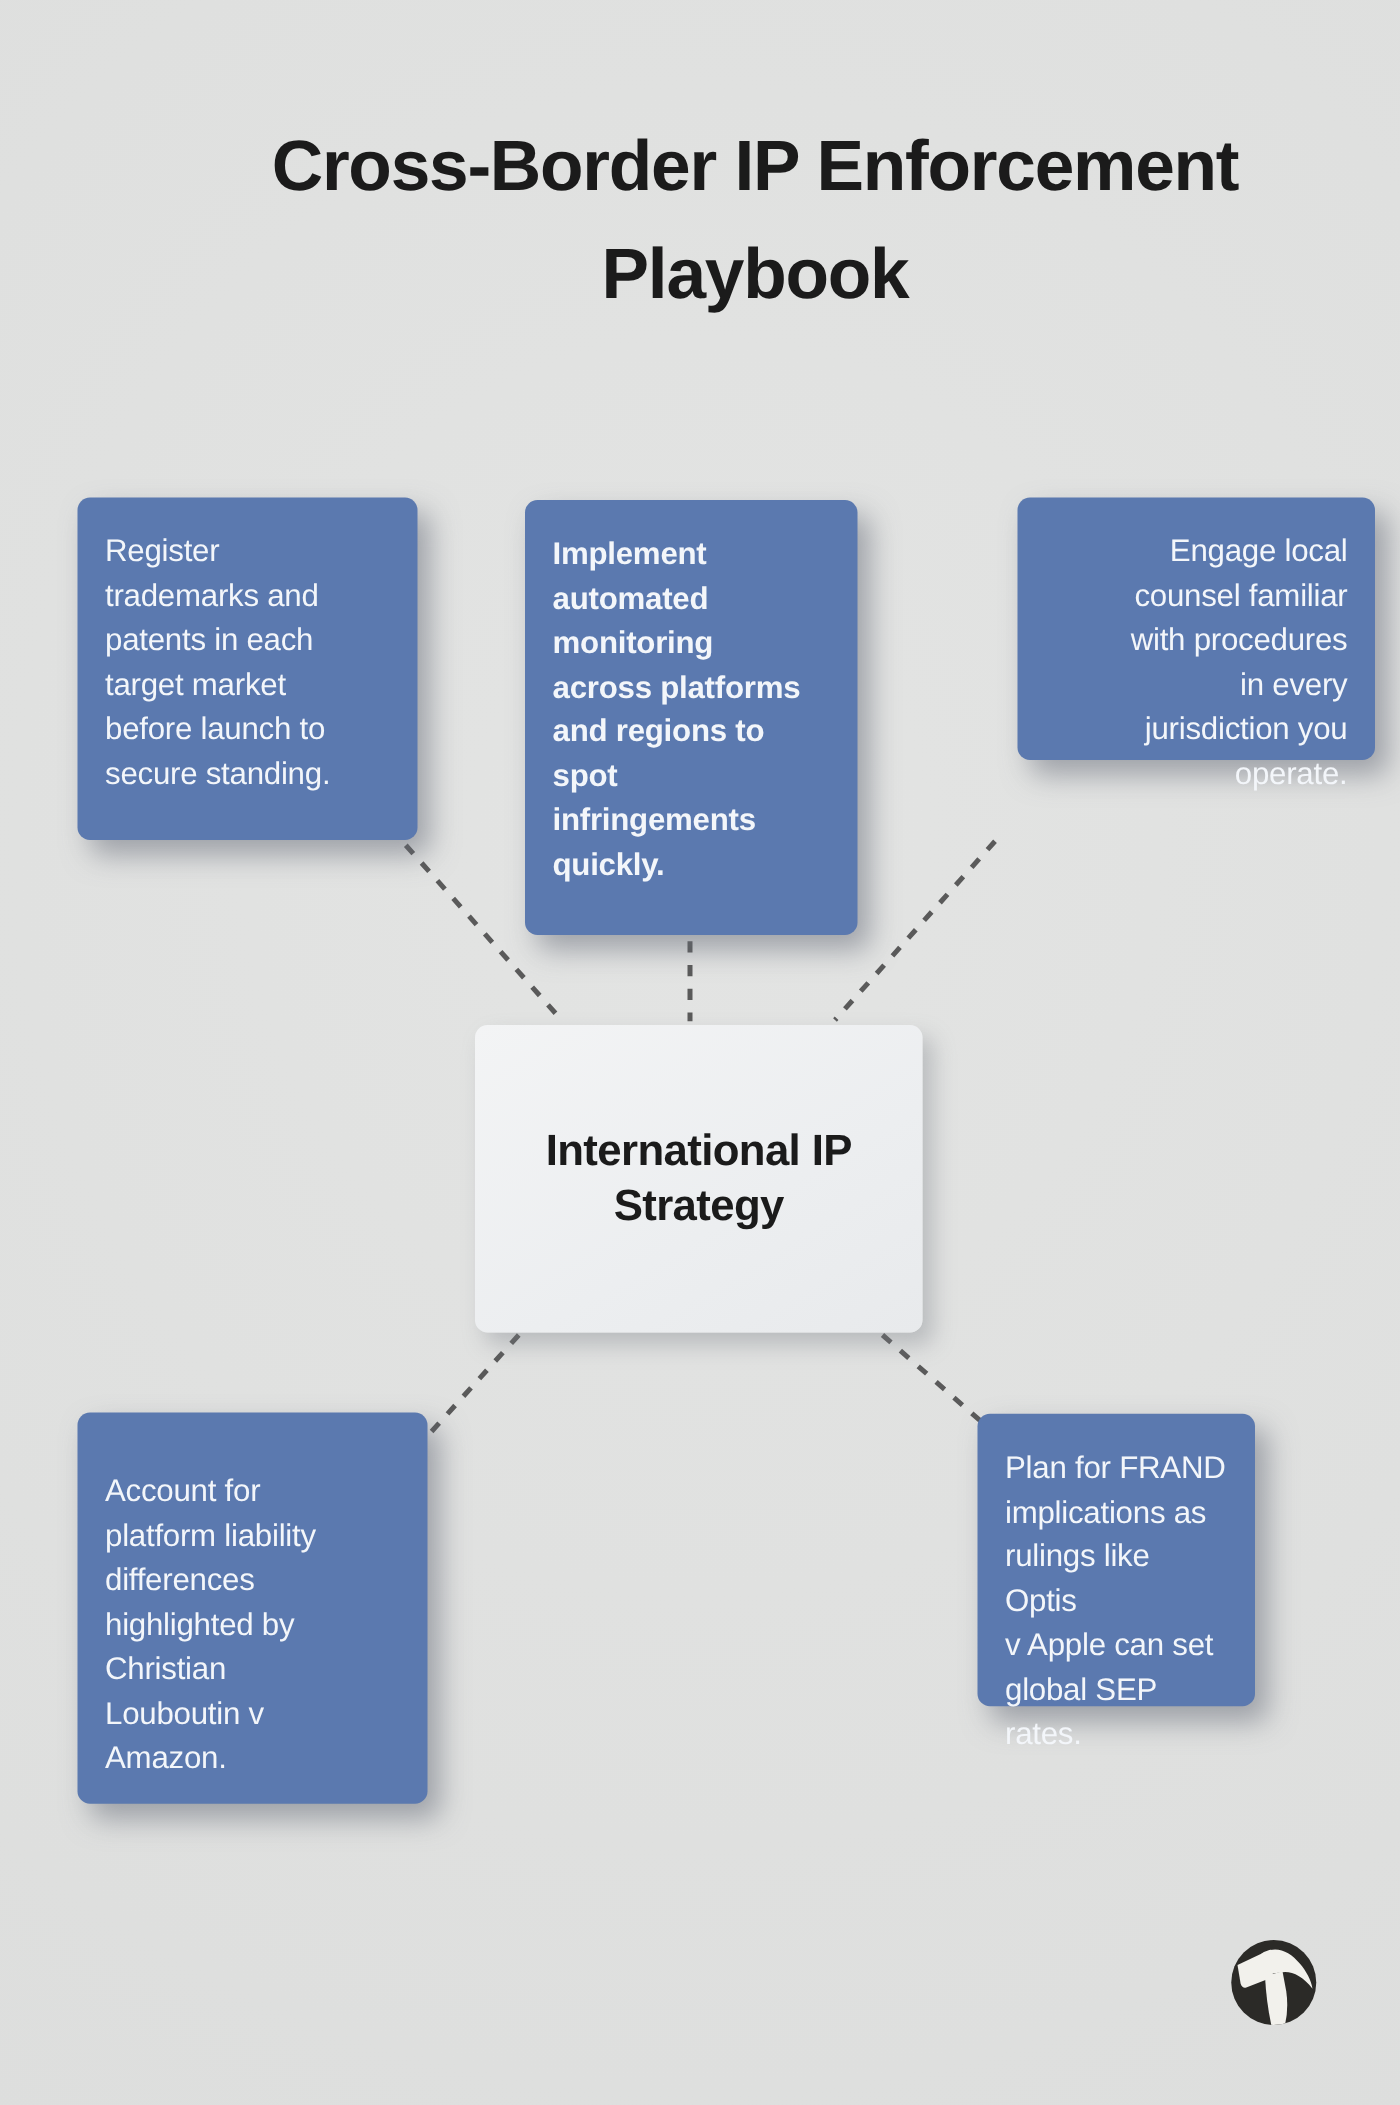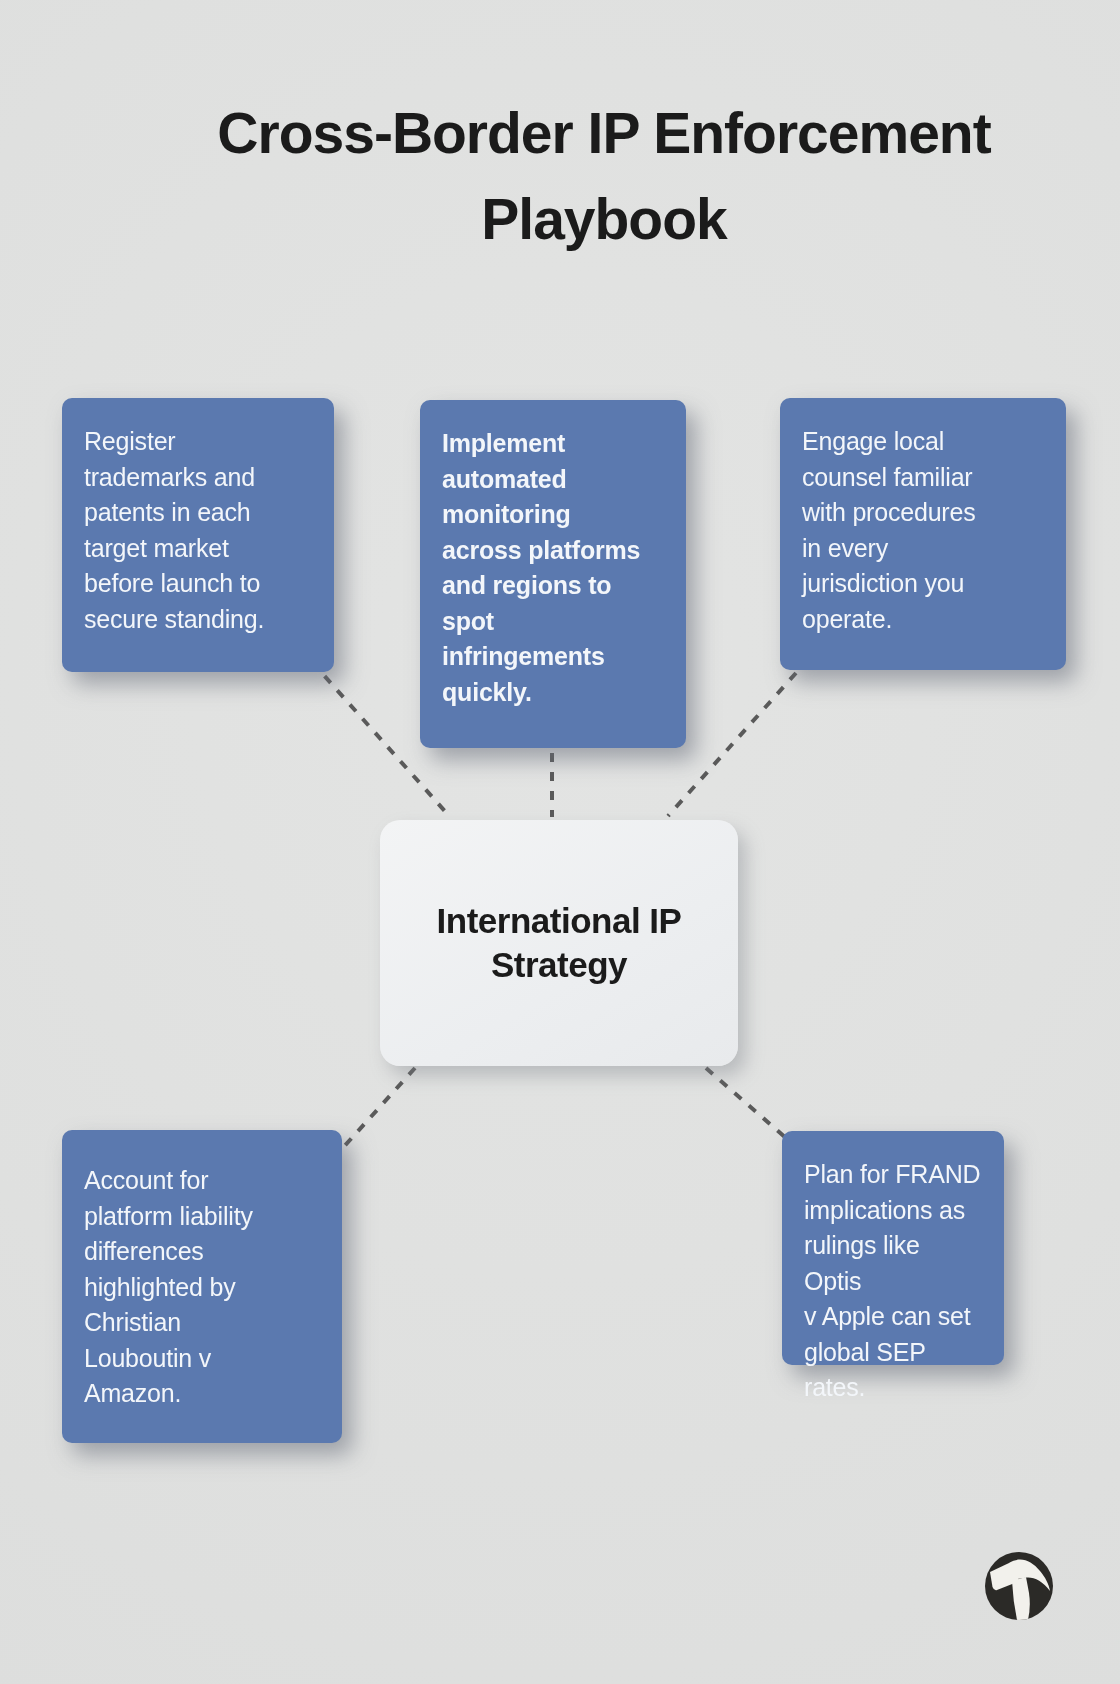--- a/index.html
+++ b/index.html
@@ -17,27 +17,27 @@
   }
   .node{
     position:absolute;box-sizing:border-box;
     background:#5b79af;border-radius:10px;
     color:#f3f6fa;font-size:25px;line-height:35.5px;letter-spacing:-0.2px;
     padding:26px 22px;white-space:pre-line;
     box-shadow:10px 12px 22px rgba(104,110,122,.55);
   }
   .node-tl{left:62px;top:398px;width:272px;height:274px;}
   .node-tm{left:420px;top:400px;width:266px;height:348px;font-weight:bold;}
-  .node-tr{left:780px;top:398px;width:286px;height:272px;}
-  .node-bl{left:62px;top:1130px;width:280px;height:313px;padding-top:33px;}
+  .node-tr{left:814px;top:398px;width:286px;height:210px;text-align:right;}
+  .node-bl{left:62px;top:1130px;width:280px;height:313px;padding-top:46px;}
   .node-br{left:782px;top:1131px;width:222px;height:234px;}
   .center-node{
     position:absolute;left:380px;top:820px;width:358px;height:246px;box-sizing:border-box;
     background:linear-gradient(150deg,#f3f4f5 0%,#eceef0 60%,#e8eaec 100%);
-    border-radius:20px;
+    border-radius:10px;
     box-shadow:8px 10px 18px rgba(125,130,138,.40);
     display:flex;align-items:center;justify-content:center;
   }
   .center-label{
     color:#1b1b1b;font-size:35px;line-height:44px;font-weight:800;
     text-align:center;white-space:pre-line;letter-spacing:-0.5px;
   }
   .connectors{position:absolute;left:0;top:0;pointer-events:none;}
   .connectors line{stroke:#5a5a5a;stroke-width:4;stroke-dasharray:9 10;}
   .logo{position:absolute;left:984px;top:1551px;width:70px;height:70px;}

